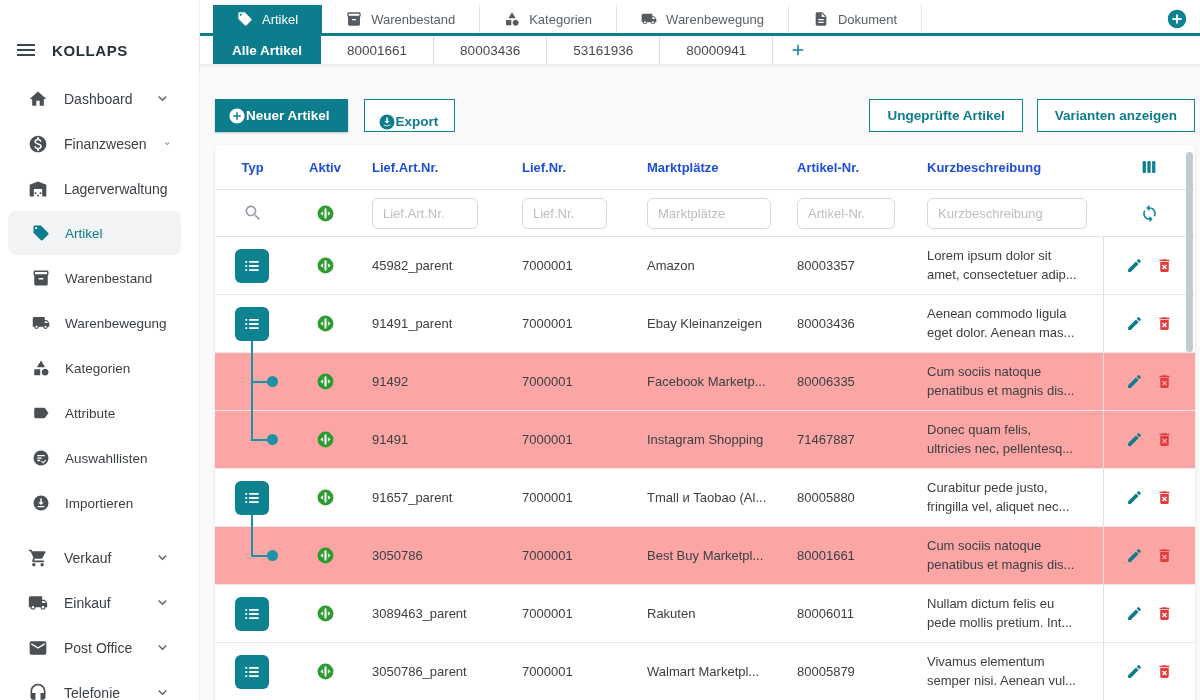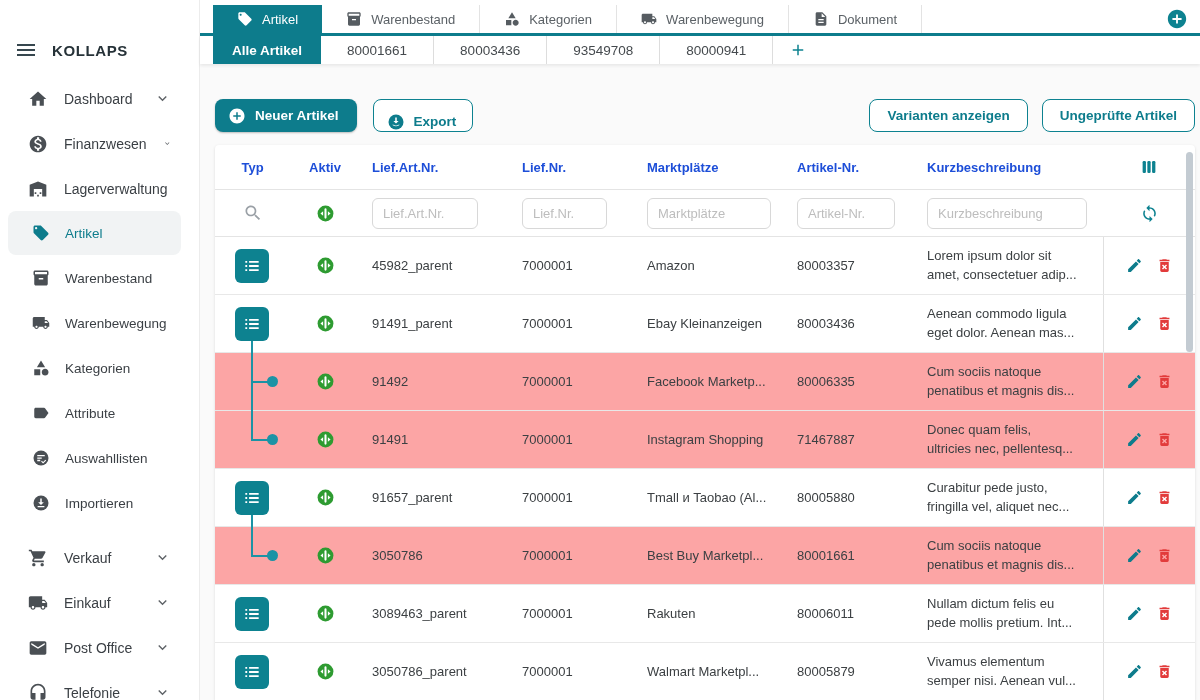--- a/index.html
+++ b/index.html
@@ -40,21 +40,21 @@
   .add-tab-btn svg { width:22px; height:22px; display:block; }
 
   .subtabbar { display:flex; align-items:stretch; height:28px; background:#fff; padding-left:13px; box-shadow:0 2px 3px rgba(0,0,0,.07); position:relative; z-index:2; }
   .subtab { display:flex; align-items:center; padding:0 26px; font-size:13.5px; color:#454a4e; border-right:1px solid #ddd; cursor:pointer; white-space:nowrap; }
   .subtab.active { background:#0d7c8c; color:#fff; font-weight:bold; border-right:none; padding:0 19px; }
   .add-subtab-btn { border:none; background:transparent; align-self:center; margin-left:16px; width:18px; height:18px; color:#0d8290; cursor:pointer; padding:0; }
   .add-subtab-btn svg { width:18px; height:18px; display:block; }
 
   .content { flex:1; display:flex; flex-direction:column; padding:0 5px 0 15px; min-height:0; }
   .toolbar { display:flex; align-items:center; margin-top:35px; margin-bottom:13px; }
-  .btn { display:flex; align-items:center; gap:9px; height:33px; border-radius:8px; font-size:13.5px; font-family:"Liberation Sans",sans-serif; cursor:pointer; }
+  .btn { display:flex; align-items:center; height:33px; border-radius:0; font-size:13.5px; font-family:"Liberation Sans",sans-serif; cursor:pointer; }
   .btn svg { width:18px; height:18px; display:block; }
   .btn-primary { background:#0d7c8c; color:#fff; border:none; padding:0 18px 0 13px; box-shadow:0 1px 2px rgba(0,0,0,.25); font-weight:bold; }
   .btn-outline { background:#fff; color:#0d7c8c; border:1px solid #0d8290; padding:12px 16px 0 13px; font-weight:bold; }
   .btn-outline.plain { padding:0 17px; }
   .btn + .btn { margin-left:16px; }
   .toolbar-right { margin-left:auto; display:flex; }
   .toolbar-right .btn + .btn { margin-left:14px; }
 
   
   .card { width:980px; background:#fff; flex:1; box-shadow:0 1px 3px rgba(0,0,0,.13); border-radius:4px 4px 0 0; position:relative; overflow:hidden; }
@@ -323,21 +323,21 @@
         <div class="subtab active">
     <span class="st-label">Alle Artikel</span>
   </div>
           <div class="subtab">
     <span class="st-label">80001661</span>
   </div>
           <div class="subtab">
     <span class="st-label">80003436</span>
   </div>
           <div class="subtab">
-    <span class="st-label">93549708</span>
+    <span class="st-label">53161936</span>
   </div>
           <div class="subtab">
     <span class="st-label">80000941</span>
   </div>
           <button class="add-subtab-btn">
             <svg viewBox="0 0 24 24" fill="currentColor">
               <path d="M11 5h2v6h6v2h-6v6h-2v-6H5v-2h6z"></path>
             </svg>
           </button>
       </div>
@@ -357,24 +357,24 @@
           <span>
               <svg viewBox="0 0 24 24">
                 <circle cx="12" cy="12" r="10" fill="currentColor"></circle>
                 <path fill="#fff" d="M11 6h2v4.59h2.5L12 14.09 8.5 10.59H11V6zm-4 9.5c0 .28 2.24 2 5 2s5-1.72 5-2h-1.8c-.6.6-1.87 1-3.2 1s-2.6-.4-3.2-1H7z"></path>
               </svg>
             </span>
           <span>Export</span>
         </button>
         <div class="toolbar-right">
           <button class="btn btn-outline plain">
-            <span>Varianten anzeigen</span>
+            <span>Ungeprüfte Artikel</span>
           </button>
           <button class="btn btn-outline plain">
-            <span>Ungeprüfte Artikel</span>
+            <span>Varianten anzeigen</span>
           </button>
         </div>
       </div>
 
       <div class="card">
         <div class="grid-row thead">
           <div class="hcell center">Typ</div>
           <div class="hcell center">Aktiv</div>
           <div class="hcell">Lief.Art.Nr.</div>
           <div class="hcell">Lief.Nr.</div>

